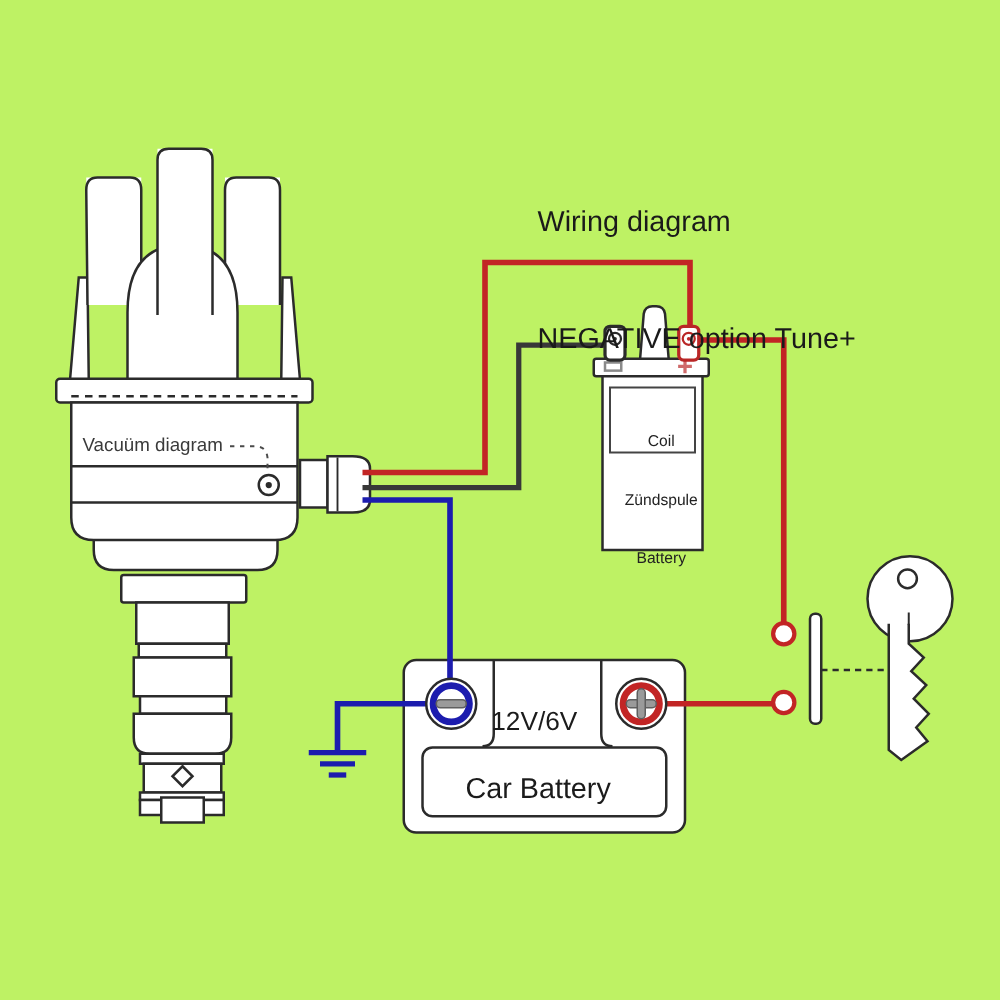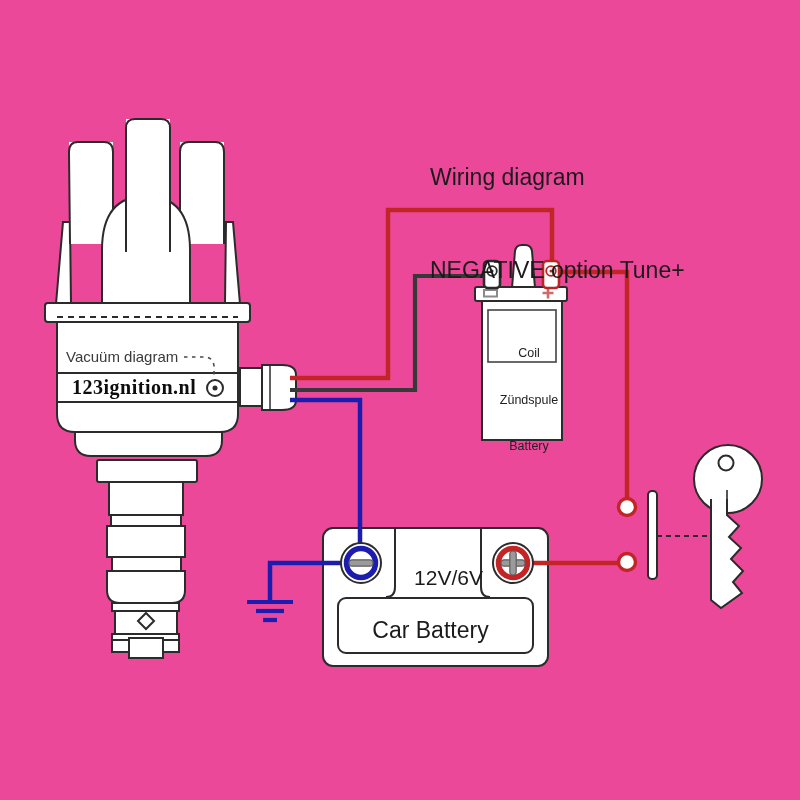--- a/index.html
+++ b/index.html
@@ -1,26 +1,26 @@
 <!DOCTYPE html>
 <html><head>
 <meta charset="utf-8">
 <style>
   html,body{margin:0;padding:0;background:#fff;}
-  .stage{position:relative;width:800px;height:800px;background:#ec4899;overflow:hidden;
+  .stage{position:relative;width:800px;height:800px;background:#bef264;overflow:hidden;
          font-family:"Liberation Sans",sans-serif;}
   .stage svg{position:absolute;left:0;top:0;}
   .lbl{position:absolute;color:#1b1b1b;white-space:pre;}
   .title{left:430px;top:100px;font-size:23px;line-height:31px;color:#1a1a1a;}
   .vacuum{left:66px;top:348px;font-size:15px;color:#3a3a3a;}
   .brand{left:72px;top:376px;font-size:20px;font-family:"Liberation Serif",serif;
          font-weight:bold;color:#0d0d0d;letter-spacing:0.5px;}
   .coil-lbl{left:496px;top:315px;width:66px;text-align:center;font-size:12.5px;
             line-height:15.5px;color:#222;}
-  .batt-v{left:393px;top:566px;width:90px;text-align:right;font-size:21px;color:#1b1b1b;}
+  .batt-v{left:393px;top:566px;width:90px;text-align:left;font-size:21px;color:#1b1b1b;}
   .batt-n{left:338px;top:617px;width:185px;text-align:center;font-size:23px;color:#1b1b1b;}
   .ol{stroke:#2b2b2b;stroke-width:2;fill:#ffffff;}
   .nf{fill:none;}
   .wire{fill:none;stroke-linecap:butt;stroke-linejoin:miter;}
 </style>
 </head>
 <body>
 
 <div class="stage">
 
@@ -156,21 +156,20 @@
   </g>
 </svg>
 
   <div class="lbl title">
     <div>Wiring diagram</div>
     <div>NEGATIVE option Tune+</div>
   </div>
 
   <div class="lbl vacuum">Vacuüm diagram</div>
 
-  <div class="lbl brand">123ignition.nl</div>
 
   <div class="lbl coil-lbl">
     <div>Coil</div>
     <div>Zündspule</div>
     <div>Battery</div>
   </div>
 
   <div class="lbl batt-v">12V/6V</div>
 
   <div class="lbl batt-n">Car Battery</div>

